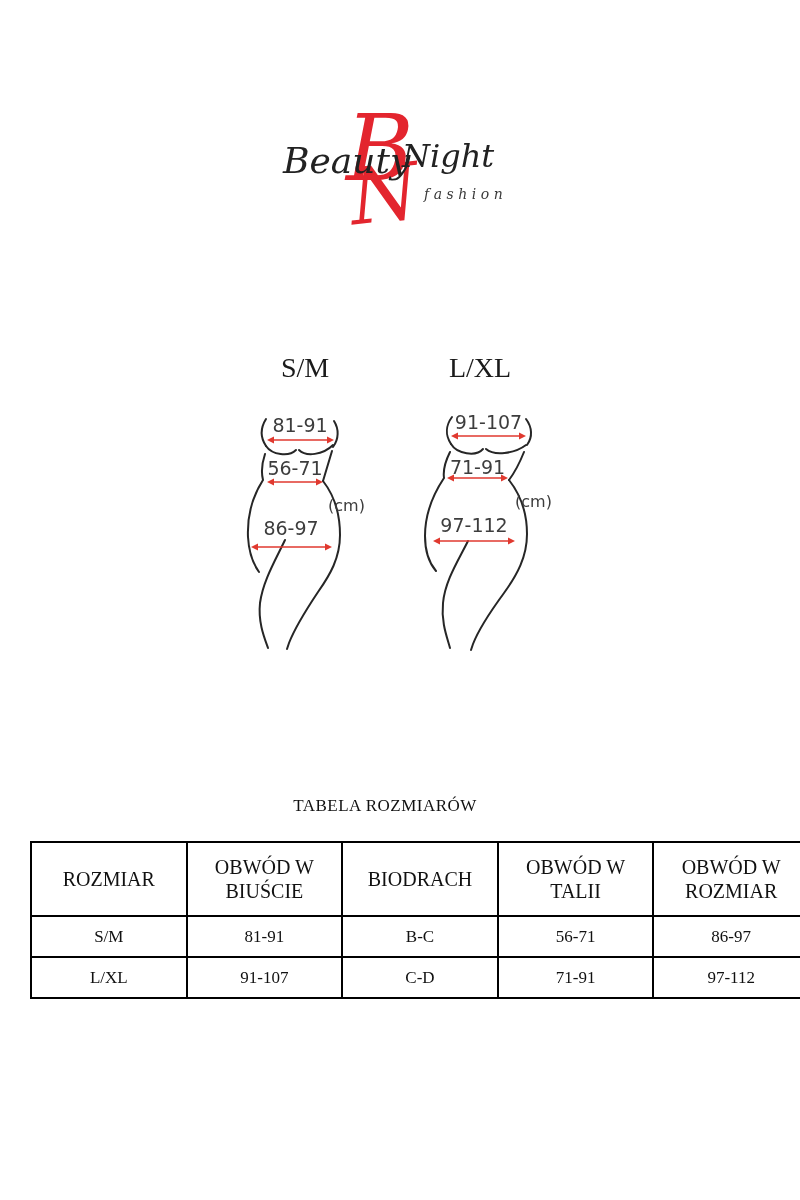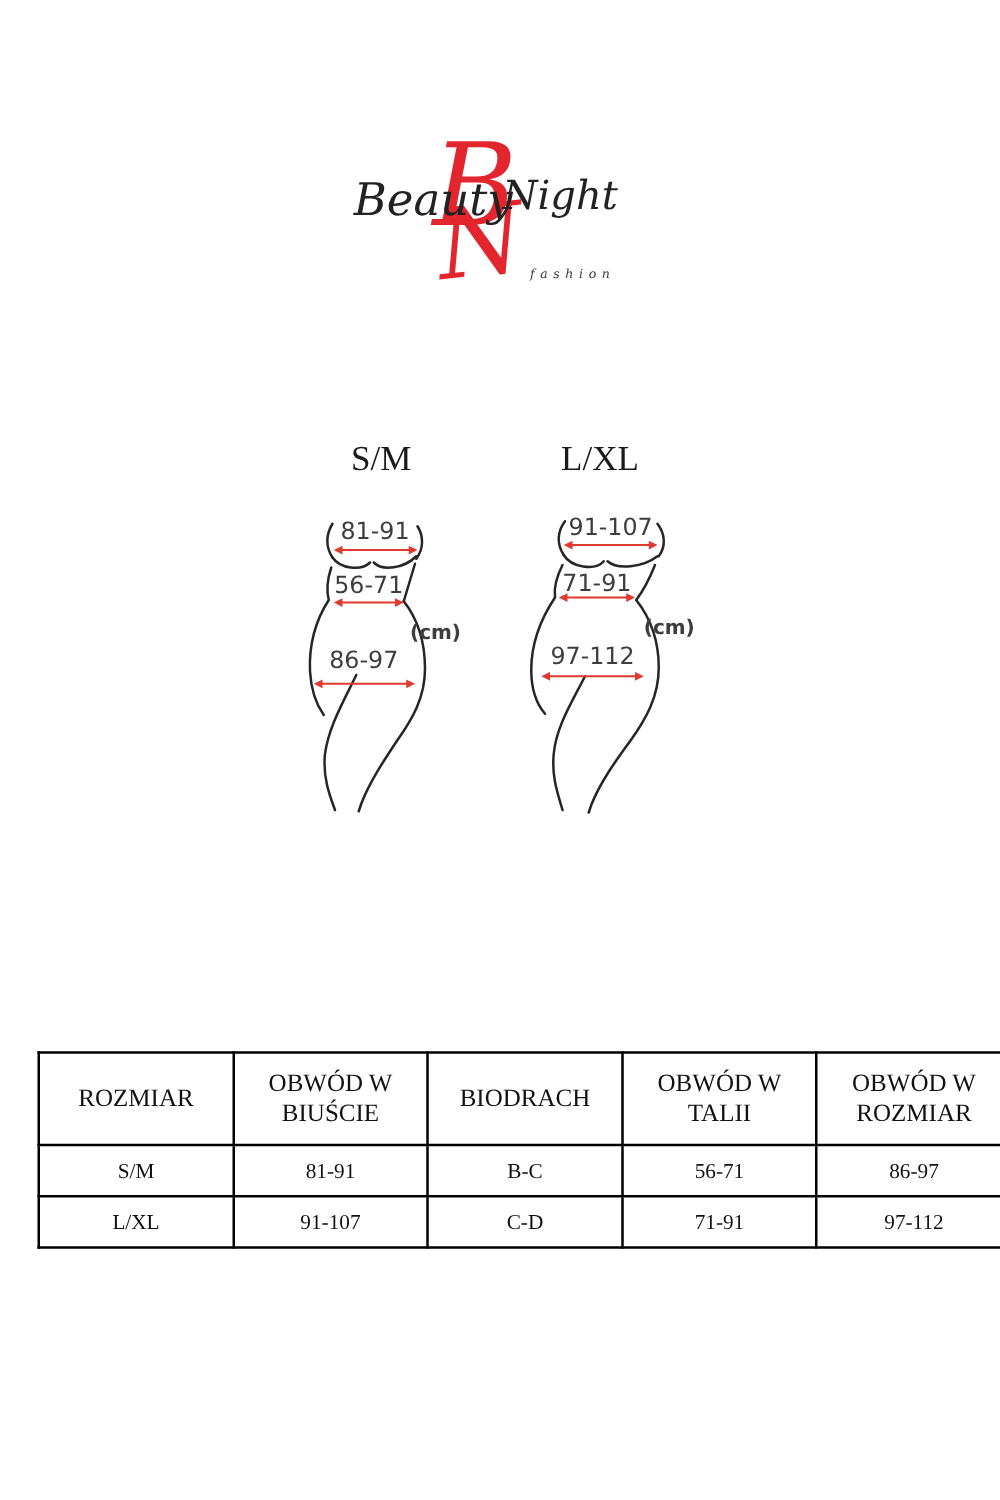--- a/index.html
+++ b/index.html
@@ -7,38 +7,38 @@
     position:relative; width:800px; height:1200px; background:#ffffff;
     overflow:hidden; font-family:"Liberation Serif", serif; color:#111;
   }
   .abs { position:absolute; }
 
   
   .logo-script { font-family:"DejaVu Serif", serif; font-style:italic; line-height:1; white-space:nowrap; }
   .logo-red    { color:#e3252e; z-index:1; }
   .logo-black  { color:#222222; z-index:2; }
   .logo-tagline{
-    font-family:"DejaVu Serif", serif; font-style:italic; font-size:10px;
-    letter-spacing:4.5px; color:#3a3a3a; z-index:2; white-space:nowrap;margin-top:28px;
+    font-family:"DejaVu Serif", serif; font-style:italic; font-size:14px;
+    letter-spacing:4.5px; color:#3a3a3a; z-index:2; white-space:nowrap;
   }
 
   
   .figure { position:absolute; }
   .figure svg { position:absolute; left:0; top:0; }
   .figure-title {
     position:absolute; font-size:28px; text-align:center; width:100px;
     color:#1a1a1a; font-family:"Liberation Serif", serif;
   }
   .meas-label {
     position:absolute; font-family:"DejaVu Sans", sans-serif; color:#3d3d3d;
     font-size:19px; text-align:center; line-height:1; white-space:nowrap; z-index:3;
   }
   .unit-label {
     position:absolute; font-family:"DejaVu Sans", sans-serif; color:#3d3d3d;
-    font-size:16px; line-height:1; white-space:nowrap; z-index:3;font-weight:bold;
+    font-size:16px; line-height:1; white-space:nowrap; z-index:3;
   }
 
   
   .table-title {
     position:absolute; left:41px; top:796px; width:688px; text-align:center;
     font-size:17px; color:#111; letter-spacing:0.5px;
   }
   table.size-table {
     position:absolute; left:30px; top:841px; width:780px;
     border-collapse:collapse; table-layout:fixed;
@@ -129,20 +129,21 @@
         <polygon points="18,141 25,137.5 25,144.5" stroke="none"></polygon>
         <polygon points="100,141 93,137.5 93,144.5" stroke="none"></polygon>
       </g>
     </svg>
     <div class="meas-label" style="left:26px;top:13px;width:95px;">91-107</div>
     <div class="meas-label" style="left:15px;top:58px;width:95px;">71-91</div>
     <div class="meas-label" style="left:11px;top:116px;width:96px;">97-112</div>
     <div class="unit-label" style="left:100px;top:94px;">(cm)</div>
   </div>
 
+  <div class="table-title">TABELA ROZMIARÓW</div>
 
   <table class="size-table">
     <thead>
       <tr>
         <th>ROZMIAR</th>
         <th>OBWÓD W BIUŚCIE</th>
         <th>BIODRACH</th>
         <th>OBWÓD W TALII</th>
         <th>OBWÓD W ROZMIAR</th>
       </tr>

